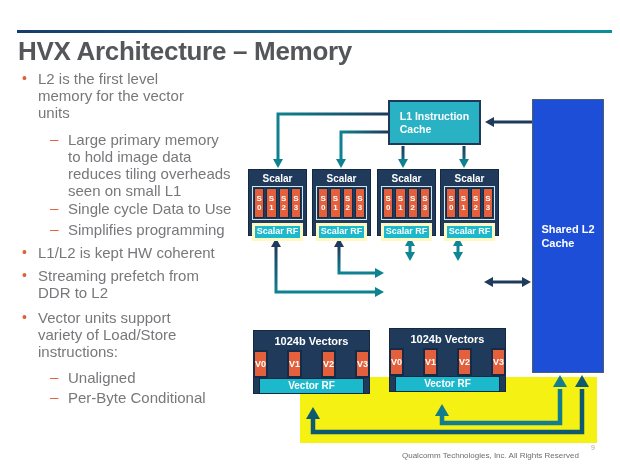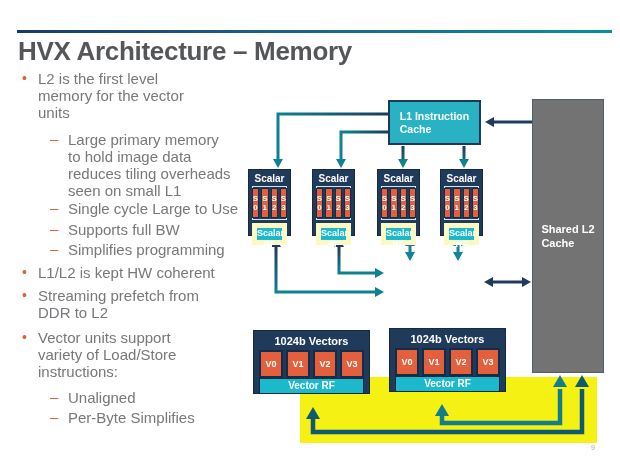--- a/index.html
+++ b/index.html
@@ -15,41 +15,41 @@
   .b .tx{white-space:pre;display:block;}
   .b.l1{padding-left:18px;}
   .b.l1 .mk{position:absolute;left:2px;top:0;color:#e15e36;font-size:14px;}
   .b.l2{padding-left:48px;}
   .b.l2 .mk{position:absolute;left:30px;top:-1px;color:#e8613d;font-size:15px;}
   
   .box{position:absolute;display:flex;align-items:center;justify-content:center;
        text-align:left;color:#fff;font-weight:bold;white-space:pre-line;}
   .l1i{left:388px;top:100px;width:93px;height:45px;background:#28b2c3;
        border:2px solid #1e3a5a;font-size:10.5px;line-height:13px;box-sizing:border-box;}
-  .l2c{left:532px;top:99px;width:72px;height:274px;background:#737373;
+  .l2c{left:532px;top:99px;width:72px;height:274px;background:#1d4ed8;
        border:1px solid #4d5f6a;font-size:11px;line-height:14px;box-sizing:border-box;}
   .l1d{left:385px;top:262px;width:93px;height:46px;background:#25b2c4;
        border:1px solid #595a5c;font-size:11px;box-sizing:border-box;}
   .yellow{position:absolute;left:300px;top:377px;width:297px;height:66px;background:#f5f112;}
   
-  .scalar{position:absolute;top:169px;width:43px;height:67px;background:#203a5c;
+  .scalar{position:absolute;top:169px;width:59px;height:67px;background:#203a5c;
           border:1px solid #16293f;box-sizing:border-box;padding-top:2px;}
   .s-title{color:#fff;font-size:10px;font-weight:bold;text-align:center;height:13px;line-height:13px;}
   .cellwrap{display:flex;gap:2px;justify-content:center;margin:1px 3px 0;
             border:1px solid #cde9ef;padding:1px;}
   .scell{display:flex;flex-direction:column;align-items:center;justify-content:center;
          width:10px;height:28px;background:#e45f3c;border:1px solid #142c47;
          color:#fff;font-weight:bold;font-size:8px;line-height:9px;}
-  .rf{background:#1cb8cb;border:5px solid #fef9c3;color:#fff;font-weight:bold;font-size:9px;
+  .rf{background:#1cb8cb;border:3px solid #fef9c3;color:#fff;font-weight:bold;font-size:9px;
       text-align:center;height:12px;line-height:11px;margin:3px 3px 9px;}
   
   .vector{position:absolute;width:117px;height:64px;background:#203a5c;
           border:1px solid #16293f;box-sizing:border-box;padding:2px 5px 16px;}
   .v-title{color:#fff;font-size:11px;font-weight:bold;text-align:center;height:16px;line-height:16px;}
-  .vcells{display:flex;gap:3px;justify-content:flex-start;margin-top:1px;}
+  .vcells{display:flex;gap:19px;justify-content:center;margin-top:1px;}
   .vcell{display:flex;align-items:center;justify-content:center;width:24px;height:28px;
          background:#e45f3c;border:2px solid #142c47;color:#fff;font-weight:bold;font-size:9px;
          box-sizing:border-box;}
   .vrf{background:#1cb8cb;border:1px solid #0c2a42;color:#fff;font-weight:bold;font-size:10px;
        text-align:center;height:14px;line-height:13px;}
   .arrows{position:absolute;left:0;top:0;pointer-events:none;}
   .footer{position:absolute;left:402px;top:451px;font-size:8px;color:#6d6e71;white-space:pre;}
   .pagenum{position:absolute;left:591px;top:444px;font-size:7px;color:#a8a8aa;}
 </style>
 </head>
@@ -69,25 +69,24 @@
       </div>
     <div class="b l2" style="margin-bottom:1px">
         <span class="mk">–</span>
         <span class="tx">Large primary memory
 to hold image data
 reduces tiling overheads
 seen on small L1</span>
       </div>
     <div class="b l2" style="margin-bottom:4px">
         <span class="mk">–</span>
-        <span class="tx">Single cycle Large to Use</span>
+        <span class="tx">Single cycle Data to Use</span>
       </div>
     <div class="b l2" style="margin-bottom:3px">
         <span class="mk">–</span>
-        <span class="tx">Supports full BW</span>
       </div>
     <div class="b l2" style="margin-bottom:6px">
         <span class="mk">–</span>
         <span class="tx">Simplifies programming</span>
       </div>
     <div class="b l1" style="margin-bottom:6px">
         <span class="mk">•</span>
         <span class="tx">L1/L2 is kept HW coherent</span>
       </div>
     <div class="b l1" style="margin-bottom:8px">
@@ -100,21 +99,21 @@
         <span class="tx">Vector units support
 variety of Load/Store
 instructions:</span>
       </div>
     <div class="b l2" style="margin-bottom:3px">
         <span class="mk">–</span>
         <span class="tx">Unaligned</span>
       </div>
     <div class="b l2">
         <span class="mk">–</span>
-        <span class="tx">Per-Byte Simplifies</span>
+        <span class="tx">Per-Byte Conditional</span>
       </div>
   </div>
 
   <div class="yellow"></div>
 
   <svg class="arrows" width="620" height="464" viewBox="0 0 620 464">
     <defs>
       <linearGradient id="g1" gradientUnits="userSpaceOnUse" x1="388" y1="0" x2="278" y2="0">
         <stop offset="0" stop-color="#1f3b5c"></stop>
           <stop offset="1" stop-color="#0e8290"></stop>
@@ -290,15 +289,16 @@
     <div class="v-title">1024b Vectors</div>
     <div class="vcells">
       <div class="vcell">V0</div>
       <div class="vcell">V1</div>
       <div class="vcell">V2</div>
       <div class="vcell">V3</div>
     </div>
     <div class="vrf">Vector RF</div>
   </div>
 
+  <div class="footer">Qualcomm Technologies, Inc. All Rights Reserved</div>
   <div class="pagenum">9</div>
 
 </div>
 
 </body></html>

